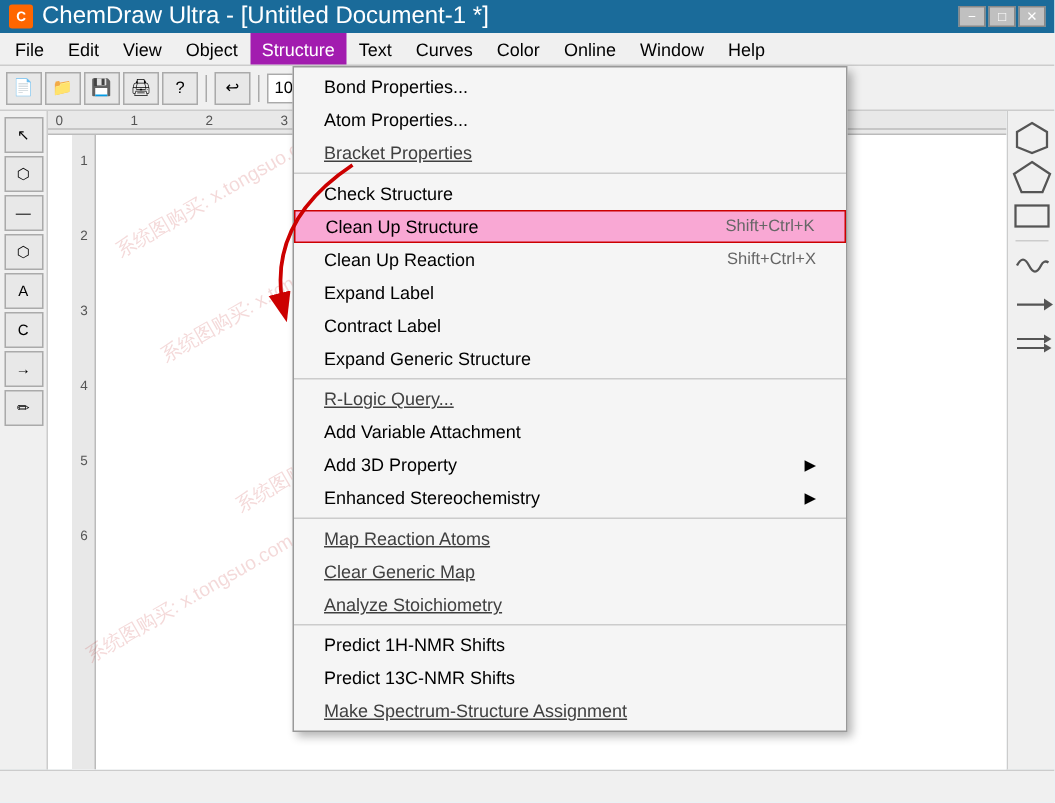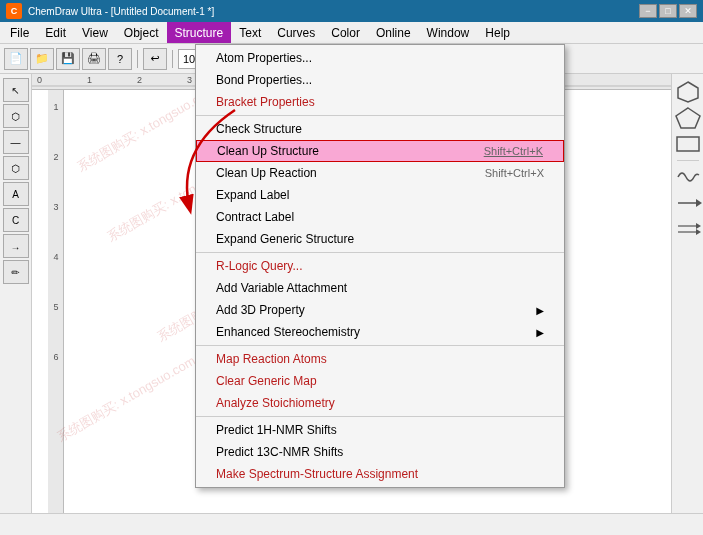--- a/index.html
+++ b/index.html
@@ -34,21 +34,21 @@
       background: #ff6600;
       border-radius: 2px;
       display: flex;
       align-items: center;
       justify-content: center;
       color: white;
       font-size: 9px;
       font-weight: bold;
     }
     .title-bar-text {
-      font-size: 10px;
+      font-size: 16px;
     }
     .title-bar-controls {
       display: flex;
       gap: 2px;
     }
     .title-btn {
       width: 18px;
       height: 14px;
       background: #c0c0c0;
       border: 1px solid #888;
@@ -212,41 +212,41 @@
       padding: 3px 20px 3px 20px;
       cursor: pointer;
       display: flex;
       align-items: center;
       justify-content: space-between;
       font-size: 12px;
       color: #000;
       height: 22px;
     }
     .dropdown-item.disabled {
-      color: #b91c1c;
+      color: #404040;
       cursor: default;
+      text-decoration: underline;
     }
     .dropdown-item.highlighted {
       border: 1.5px solid #cc0000;
       background: #f9a8d4;
       color: #000;
       gap: 21px;
     }
     .dropdown-separator {
       height: 1px;
       background: #ccc;
       margin: 2px 0;
     }
     .dropdown-item-shortcut {
       color: #666;
       font-size: 11px;
     }
     .dropdown-item.highlighted .dropdown-item-shortcut {
       color: #666;
-      text-decoration: underline;
     }
     .dropdown-item-arrow {
       font-size: 10px;
     }
 
     
     .watermark {
       position: absolute;
       color: rgba(180, 0, 0, 0.15);
       font-size: 13px;
@@ -387,25 +387,25 @@
 </div>
 
 <div class="status-bar">
   <span></span>
 </div>
 
 <div class="dropdown-overlay">
   <div class="dropdown-menu">
 
     <div class="dropdown-item">
+      <span>Bond Properties...</span>
+    </div>
+    <div class="dropdown-item">
       <span>Atom Properties...</span>
       <span class="dropdown-item-shortcut"></span>
-    </div>
-    <div class="dropdown-item">
-      <span>Bond Properties...</span>
     </div>
     <div class="dropdown-item disabled">
       <span>Bracket Properties</span>
     </div>
 
     <div class="dropdown-separator"></div>
 
     <div class="dropdown-item">
       <span>Check Structure</span>
     </div>

